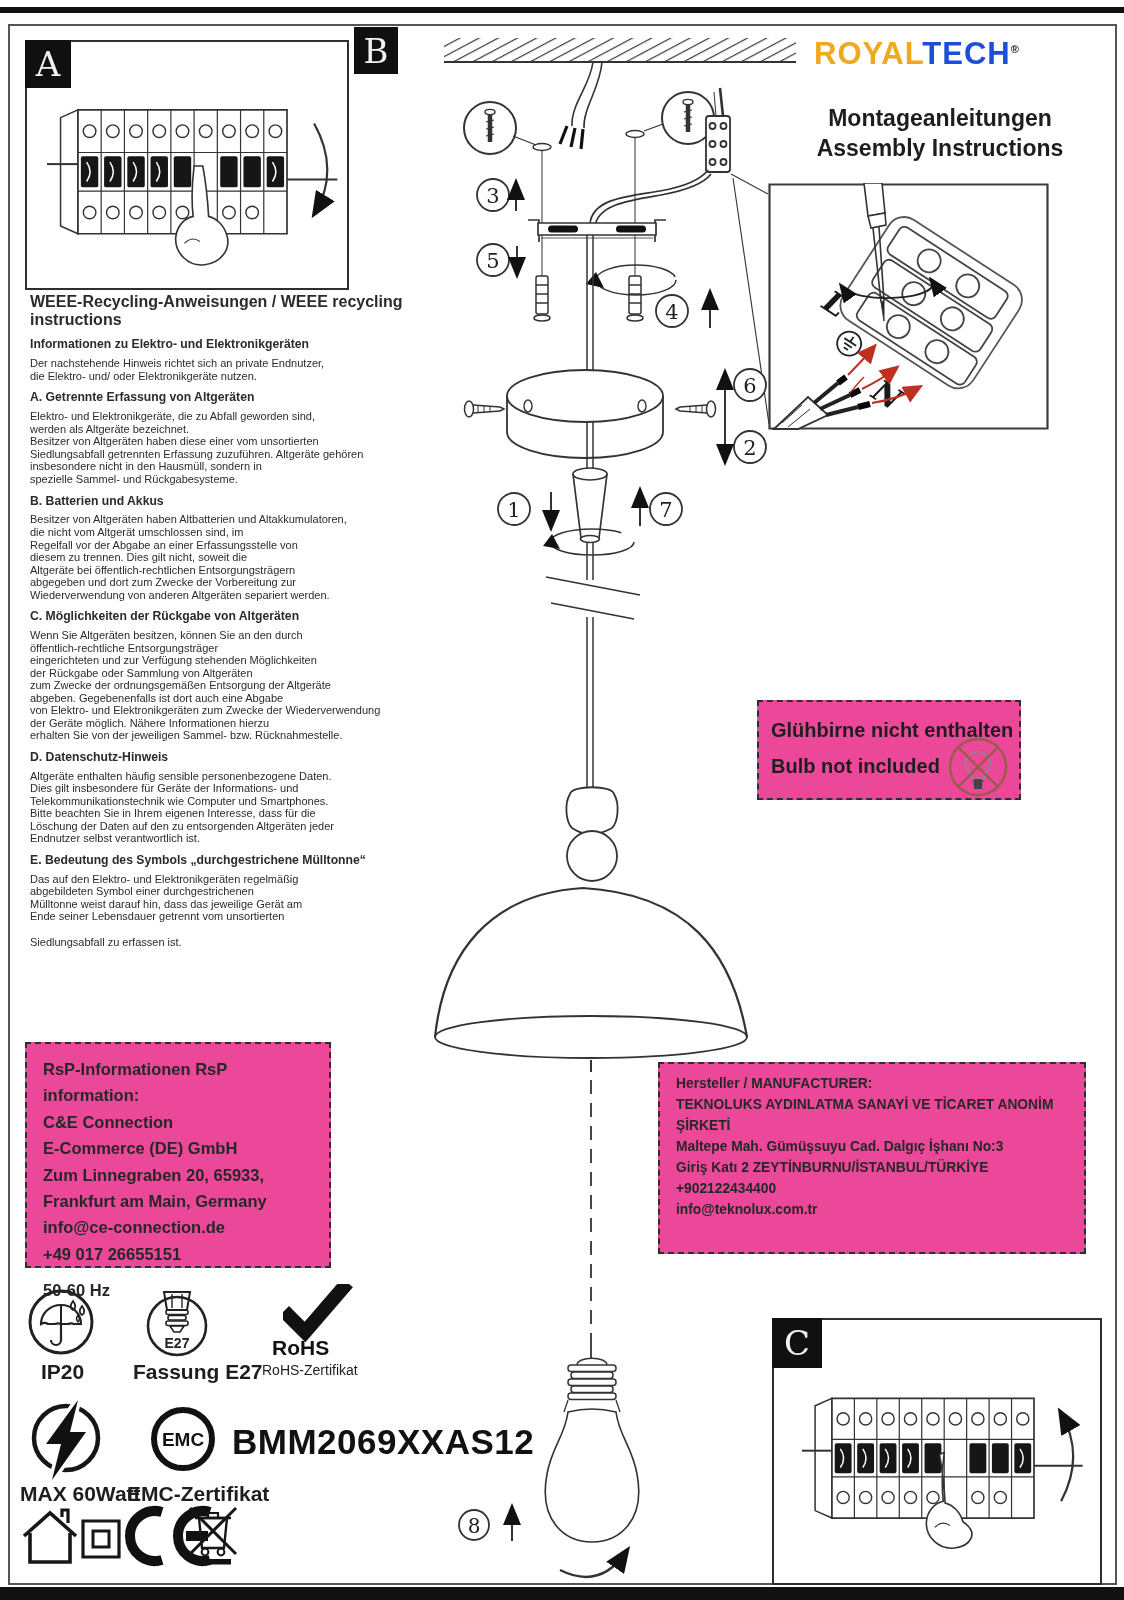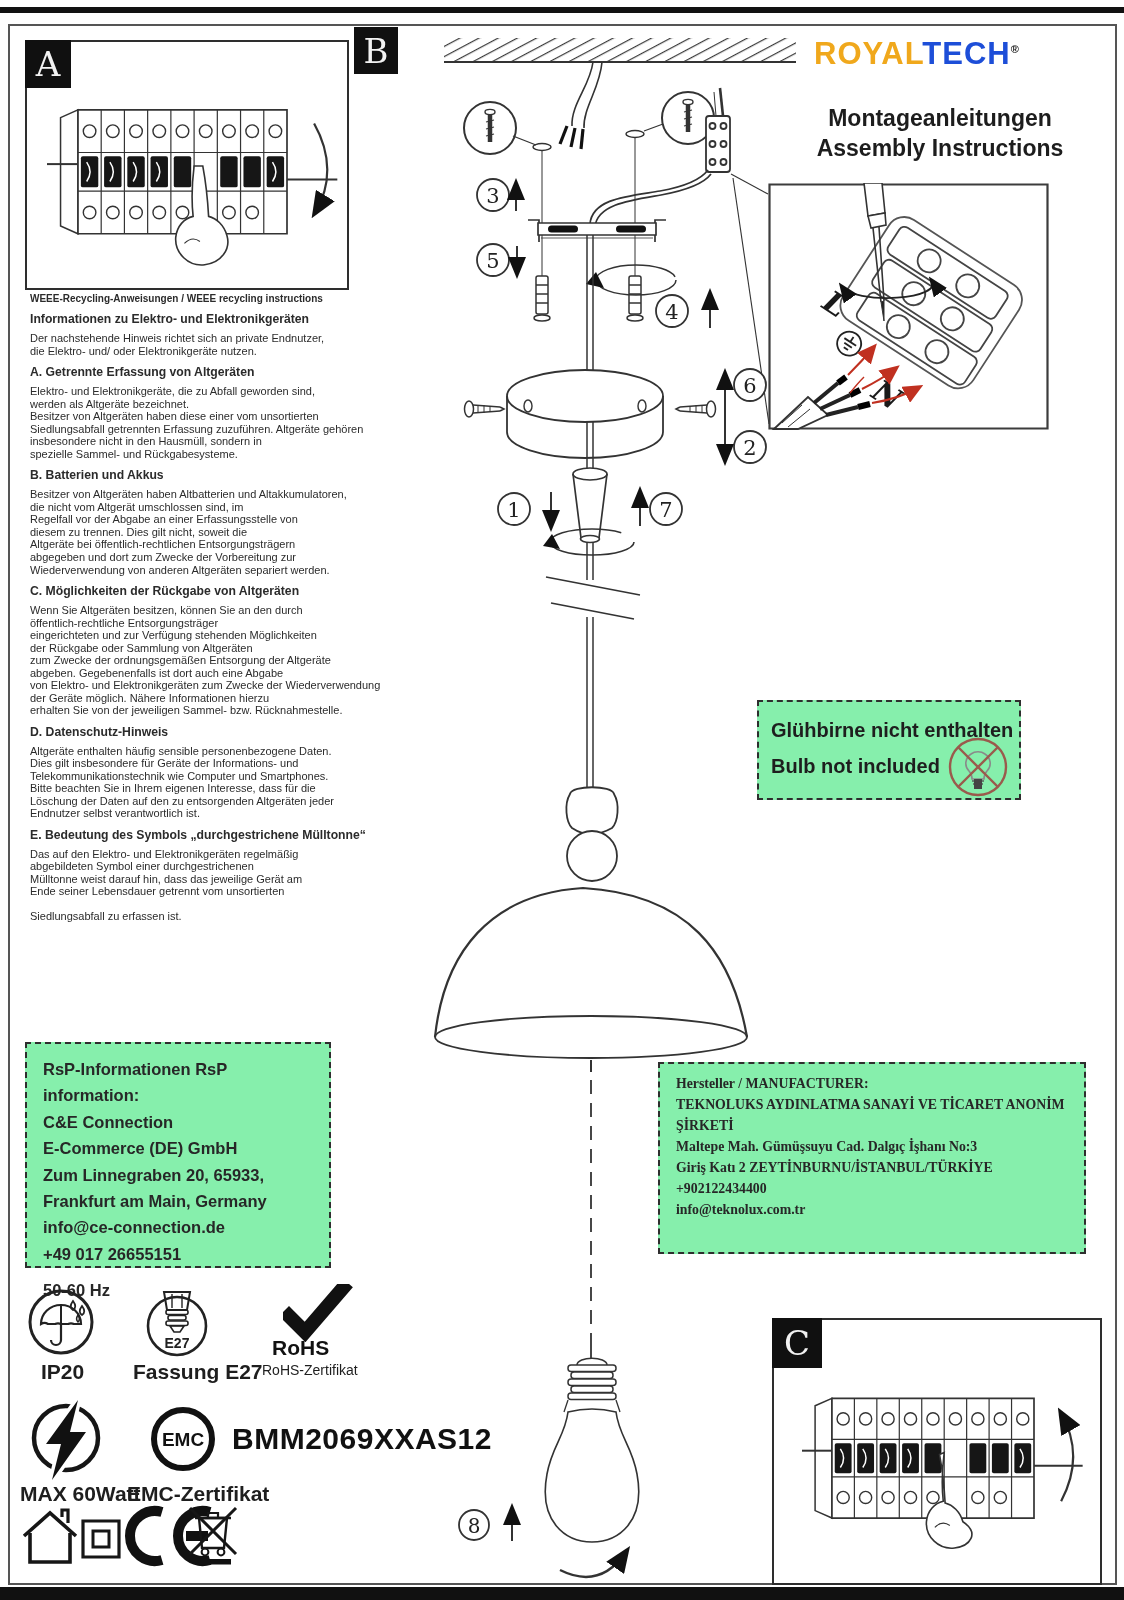--- a/index.html
+++ b/index.html
@@ -11,35 +11,35 @@
   .frame{left:8px;top:24px;width:1105px;height:1557px;border:2px solid #555;}
   .secbox{border:2px solid #2e2e2e;background:#fff;}
   .seclabel{background:#101010;color:#f2f2f2;font-family:"DejaVu Serif",serif;
             display:flex;align-items:center;justify-content:center;font-size:34px;}
   .logo{font-weight:bold;font-size:31px;letter-spacing:1px;white-space:nowrap;}
   .logo .p1{color:#f0a81c;}
   .logo .p2{color:#1d4ed8;}
   .logo sup{font-size:11px;color:#161616;}
   .titles{width:280px;text-align:center;font-size:23px;font-weight:bold;color:#1d1d1d;line-height:1.3;}
   .weee{width:408px;font-size:11px;line-height:1.14;color:#2b2b2b;}
-  .weee .wtitle{font-size:10px;font-weight:bold;margin-bottom:8px;}
+  .weee .wtitle{font-size:16px;font-weight:bold;margin-bottom:8px;}
   .weee h4{font-size:12.2px;margin:9px 0 5px 0;}
   .weee p{margin:0;white-space:pre-line;}
-  .dashedbox{border:2.5px dashed #2e2e2e;background:#86efac;}
+  .dashedbox{border:2.5px dashed #2e2e2e;background:#ec4899;}
   .bulbnote{width:248px;height:72px;padding:10px 0 14px 12px;font-size:20px;font-weight:bold;
             color:#1e1e1e;line-height:1.8;}
   .rsp{width:278px;height:198px;padding:12px 8px 12px 16px;font-size:16.5px;font-weight:bold;
        color:#272727;line-height:1.6;}
   .rsp .gap{margin-top:10px;}
   .manu{width:402px;height:168px;padding:10px 6px 10px 16px;font-size:13.8px;font-weight:bold;
-        color:#272727;line-height:1.52;font-family:Liberation Serif, serif;}
+        color:#272727;line-height:1.52;}
   .manu .foot{margin-top:16px;}
   .iconlabel{font-weight:bold;font-size:21px;color:#1e1e1e;white-space:nowrap;}
   .small-iconlabel{font-weight:normal;font-size:14px;color:#1e1e1e;white-space:nowrap;}
-  .model{font-weight:bold;font-size:30px;color:#111;letter-spacing:0.5px;}
+  .model{font-weight:bold;font-size:35px;color:#111;letter-spacing:0.5px;}
   .rohstxt{font-weight:bold;font-size:21px;color:#111;}
   svg{display:block;}
   svg *{vector-effect:non-scaling-stroke;}
   .ln{stroke:#333;fill:none;}
 </style>
 </head>
 <body>
 
 <div class="page">
 

